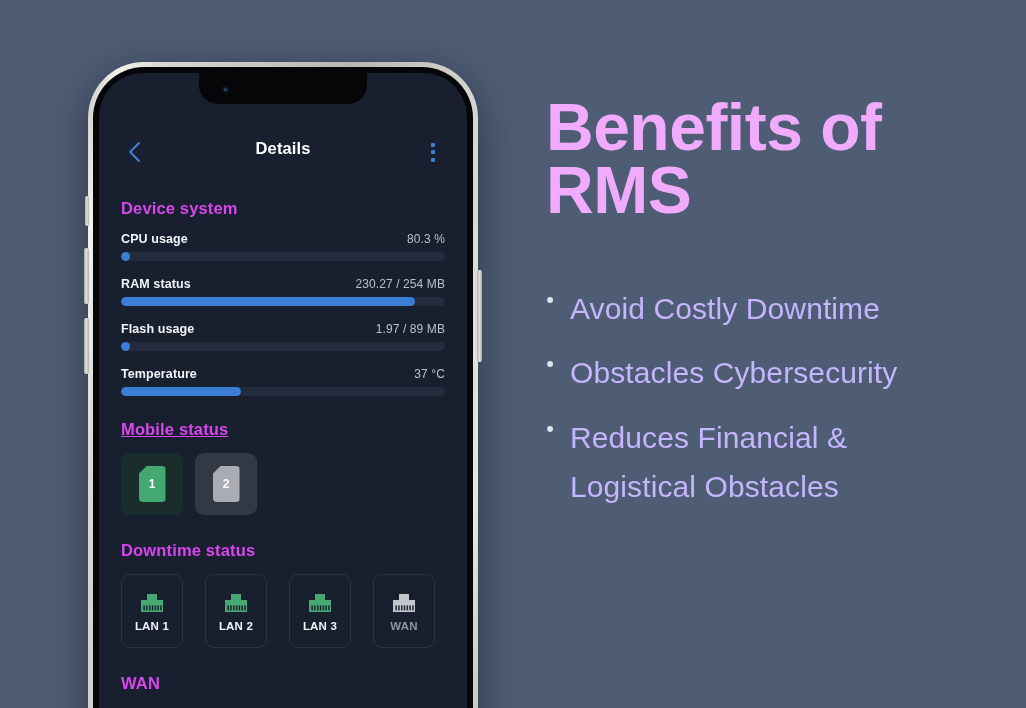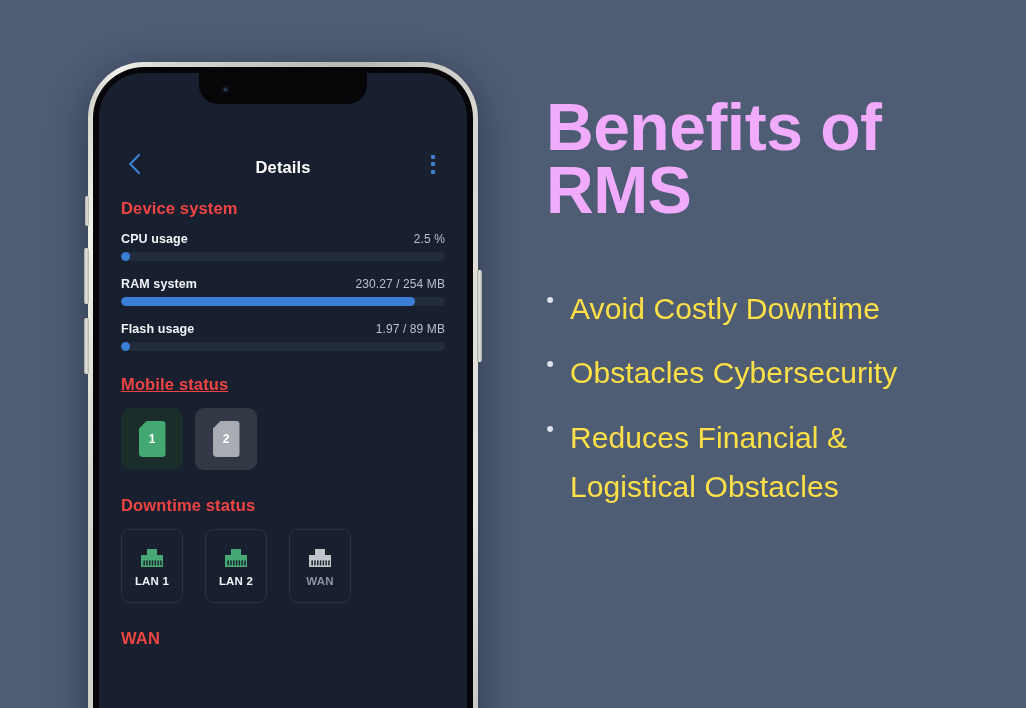--- a/index.html
+++ b/index.html
@@ -98,21 +98,21 @@
     inset: 0;
     padding: 0 22px;
     color: #e8ecf3;
   }
 
   .app-header {
     position: relative;
     height: 38px;
     margin-top: 66px;
     display: flex;
-    align-items: flex-end;
+    align-items: flex-start;
   }
   .back-icon {
     width: 26px;
     height: 26px;
     display: flex;
     align-items: center;
     justify-content: center;
     cursor: pointer;
   }
   .back-icon svg { display: block; }
@@ -141,21 +141,21 @@
     display: block;
     width: 4px;
     height: 4px;
     border-radius: 1px;
     background: #3e7fd0;
   }
 
   .section-title {
     font-size: 16.5px;
     font-weight: bold;
-    color: #ef4444;
+    color: #d946ef;
     margin-top: 22px;
     margin-bottom: 14px;
     letter-spacing: .15px;
   }
 
   
   .metric { margin-bottom: 16px; }
   .metric-row {
     display: flex;
     justify-content: space-between;
@@ -267,21 +267,21 @@
   }
   .benefit-bullet {
     color: #dfe4ec;
     font-size: 22px;
     line-height: 1.36;
     width: 8px;
     flex: none;
     text-align: center;
   }
   .benefit-text {
-    color: #fde047;
+    color: #c4b5fd;
     font-size: 30px;
     line-height: 1.62;
     font-weight: normal;
     letter-spacing: .1px;
     white-space: pre-line;
   }
 </style>
 </head>
 <body>
 
@@ -315,47 +315,56 @@
             <i></i>
             <i></i>
         </div>
       </div>
 
       <div class="section-title">Device system</div>
 
       <div class="metric">
         <div class="metric-row">
           <span class="metric-label">CPU usage</span>
-          <span class="metric-value">2.5 %</span>
+          <span class="metric-value">80.3 %</span>
         </div>
         <div class="bar-track">
           <div class="bar-fill" style="width: 2.5%;"></div>
         </div>
       </div>
 
       <div class="metric">
         <div class="metric-row">
-          <span class="metric-label">RAM system</span>
+          <span class="metric-label">RAM status</span>
           <span class="metric-value">230.27 / 254 MB</span>
         </div>
         <div class="bar-track">
           <div class="bar-fill" style="width: 90.6%;"></div>
         </div>
       </div>
 
       <div class="metric">
         <div class="metric-row">
           <span class="metric-label">Flash usage</span>
           <span class="metric-value">1.97 / 89 MB</span>
         </div>
         <div class="bar-track">
           <div class="bar-fill" style="width: 2.2%;"></div>
         </div>
       </div>
 
+      <div class="metric">
+        <div class="metric-row">
+          <span class="metric-label">Temperature</span>
+          <span class="metric-value">37 °C</span>
+        </div>
+        <div class="bar-track">
+          <div class="bar-fill" style="width: 37%;"></div>
+        </div>
+      </div>
 
       <div class="section-title" style="margin-top:24px;text-decoration:underline;">Mobile status</div>
 
       <div class="tile-row">
         <div class="sim-tile active">
           <div class="sim-chip green">
             <span>1</span>
           </div>
         </div>
         <div class="sim-tile inactive">
@@ -393,20 +402,35 @@
               <rect x="11" y="14.4" width="1.5" height="5"></rect>
               <rect x="13.8" y="14.4" width="1.5" height="5"></rect>
               <rect x="16.6" y="14.4" width="1.5" height="5"></rect>
               <rect x="19.4" y="14.4" width="1.5" height="5"></rect>
               <rect x="22.2" y="14.4" width="1.5" height="5"></rect>
             </g>
           </svg>
           <span class="eth-label">LAN 2</span>
         </div>
 
+        <div class="eth-tile up">
+          <svg class="rj45" width="28" height="22" viewBox="0 0 28 22" aria-hidden="true">
+            <path d="M3 21 V9 H9 V3 H19 V9 H25 V21 Z" fill="#47a874"></path>
+            <g fill="#1b2430">
+              <rect x="5.4" y="14.4" width="1.5" height="5"></rect>
+              <rect x="8.2" y="14.4" width="1.5" height="5"></rect>
+              <rect x="11" y="14.4" width="1.5" height="5"></rect>
+              <rect x="13.8" y="14.4" width="1.5" height="5"></rect>
+              <rect x="16.6" y="14.4" width="1.5" height="5"></rect>
+              <rect x="19.4" y="14.4" width="1.5" height="5"></rect>
+              <rect x="22.2" y="14.4" width="1.5" height="5"></rect>
+            </g>
+          </svg>
+          <span class="eth-label">LAN 3</span>
+        </div>
 
         <div class="eth-tile down">
           <svg class="rj45" width="28" height="22" viewBox="0 0 28 22" aria-hidden="true">
             <path d="M3 21 V9 H9 V3 H19 V9 H25 V21 Z" fill="#c2c6cb"></path>
             <g fill="#1b2430">
               <rect x="5.4" y="14.4" width="1.5" height="5"></rect>
               <rect x="8.2" y="14.4" width="1.5" height="5"></rect>
               <rect x="11" y="14.4" width="1.5" height="5"></rect>
               <rect x="13.8" y="14.4" width="1.5" height="5"></rect>
               <rect x="16.6" y="14.4" width="1.5" height="5"></rect>

